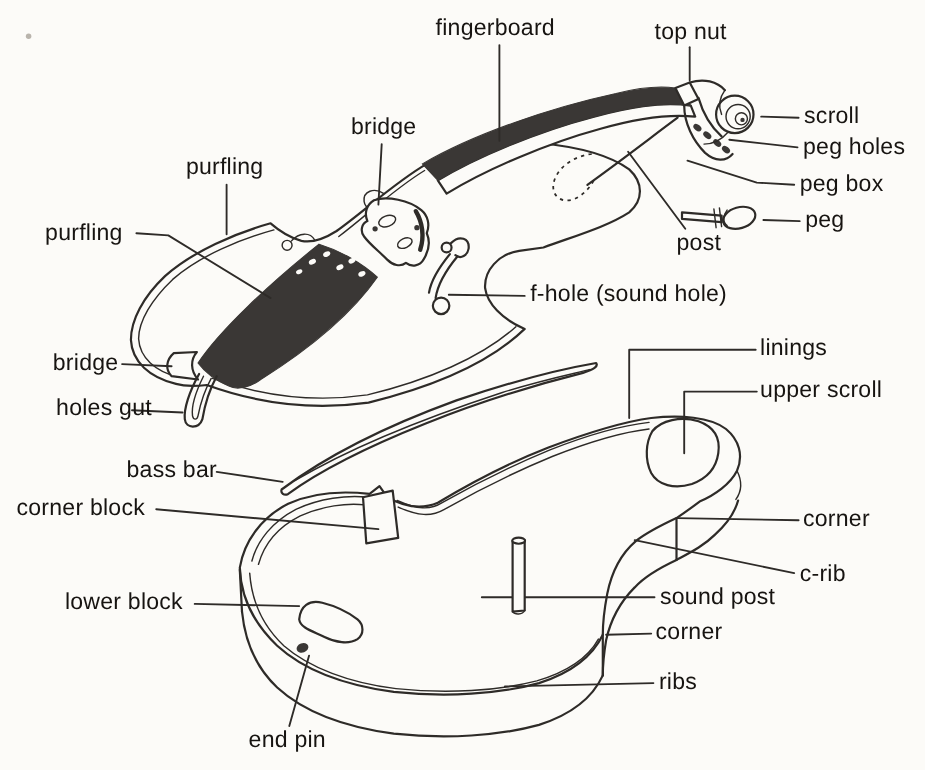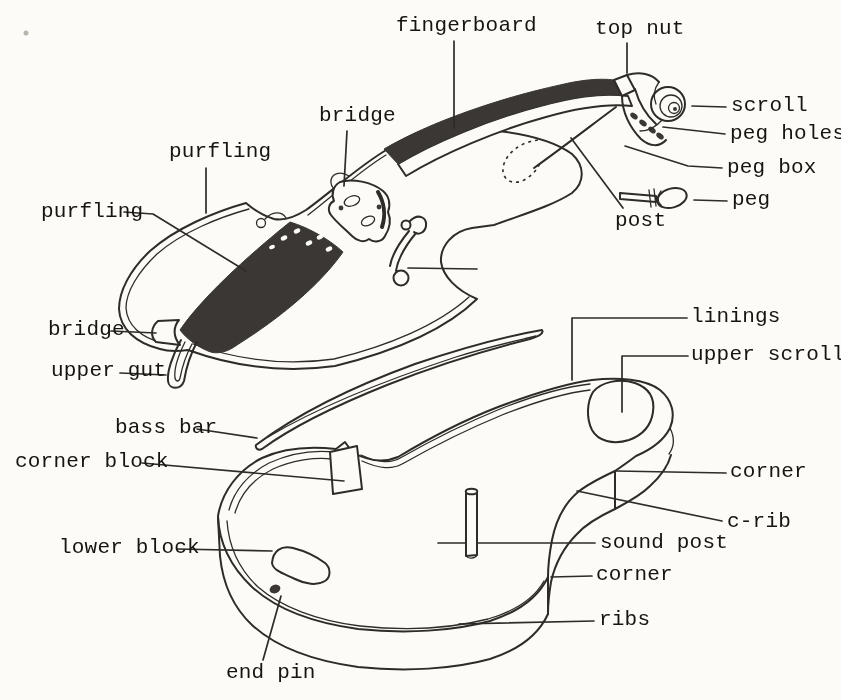--- a/index.html
+++ b/index.html
@@ -4,21 +4,21 @@
 <style>
   :root{
     --paper:#fcfbf8;
     --ink:#2e2b28;
     --dark:#3a3735;
     --text:#171411;
   }
   html,body{margin:0;padding:0;background:var(--paper);}
   #stage{
     position:relative;width:841px;height:700px;background:var(--paper);
-    font-family:Liberation Mono, monospace;overflow:hidden;
+    font-family:Liberation Sans, sans-serif;overflow:hidden;
   }
   #art{position:absolute;left:0;top:0;}
   .lbl{
     position:absolute;font-size:21px;line-height:22px;color:var(--text);
     white-space:nowrap;letter-spacing:0.2px;
   }
   
   .s{stroke:var(--ink);fill:none;stroke-width:2;stroke-linecap:round;stroke-linejoin:round;}
   .thin{stroke-width:1.3;}
   .sf{stroke:var(--ink);fill:var(--paper);stroke-width:2;stroke-linejoin:round;}
@@ -310,22 +310,23 @@
   <div class="lbl" style="left:396px;top:15px">fingerboard</div>
   <div class="lbl" style="left:595px;top:18px">top nut</div>
   <div class="lbl" style="left:731px;top:95px">scroll</div>
   <div class="lbl" style="left:730px;top:123px">peg holes</div>
   <div class="lbl" style="left:727px;top:157px">peg box</div>
   <div class="lbl" style="left:732px;top:189px">peg</div>
   <div class="lbl" style="left:615px;top:210px">post</div>
   <div class="lbl" style="left:319px;top:105px">bridge</div>
   <div class="lbl" style="left:169px;top:141px">purfling</div>
   <div class="lbl" style="left:41px;top:201px">purfling</div>
+  <div class="lbl" style="left:482px;top:257px">f-hole (sound hole)</div>
   <div class="lbl" style="left:48px;top:319px">bridge</div>
-  <div class="lbl" style="left:51px;top:360px">upper gut</div>
+  <div class="lbl" style="left:51px;top:360px">holes gut</div>
   <div class="lbl" style="left:115px;top:417px">bass bar</div>
   <div class="lbl" style="left:691px;top:306px">linings</div>
   <div class="lbl" style="left:691px;top:344px">upper scroll</div>
   <div class="lbl" style="left:15px;top:451px">corner block</div>
   <div class="lbl" style="left:730px;top:461px">corner</div>
   <div class="lbl" style="left:727px;top:511px">c-rib</div>
   <div class="lbl" style="left:59px;top:537px">lower block</div>
   <div class="lbl" style="left:600px;top:532px">sound post</div>
   <div class="lbl" style="left:596px;top:564px">corner</div>
   <div class="lbl" style="left:599px;top:609px">ribs</div>

